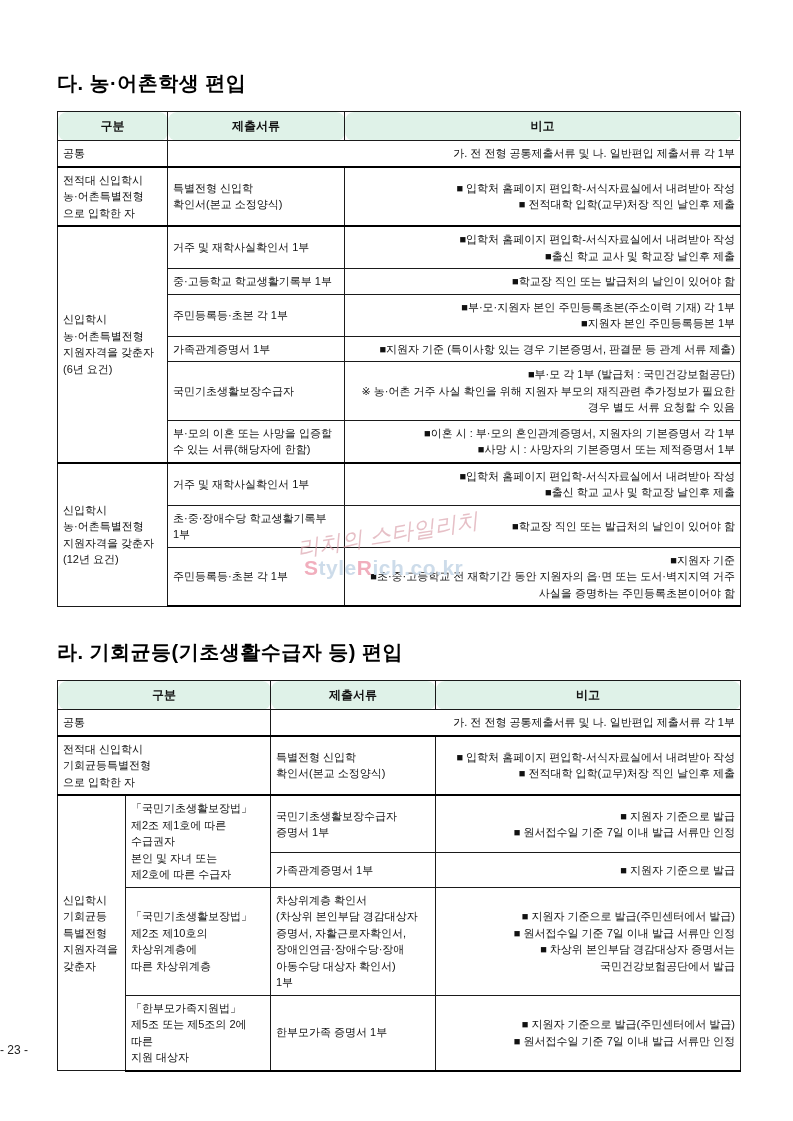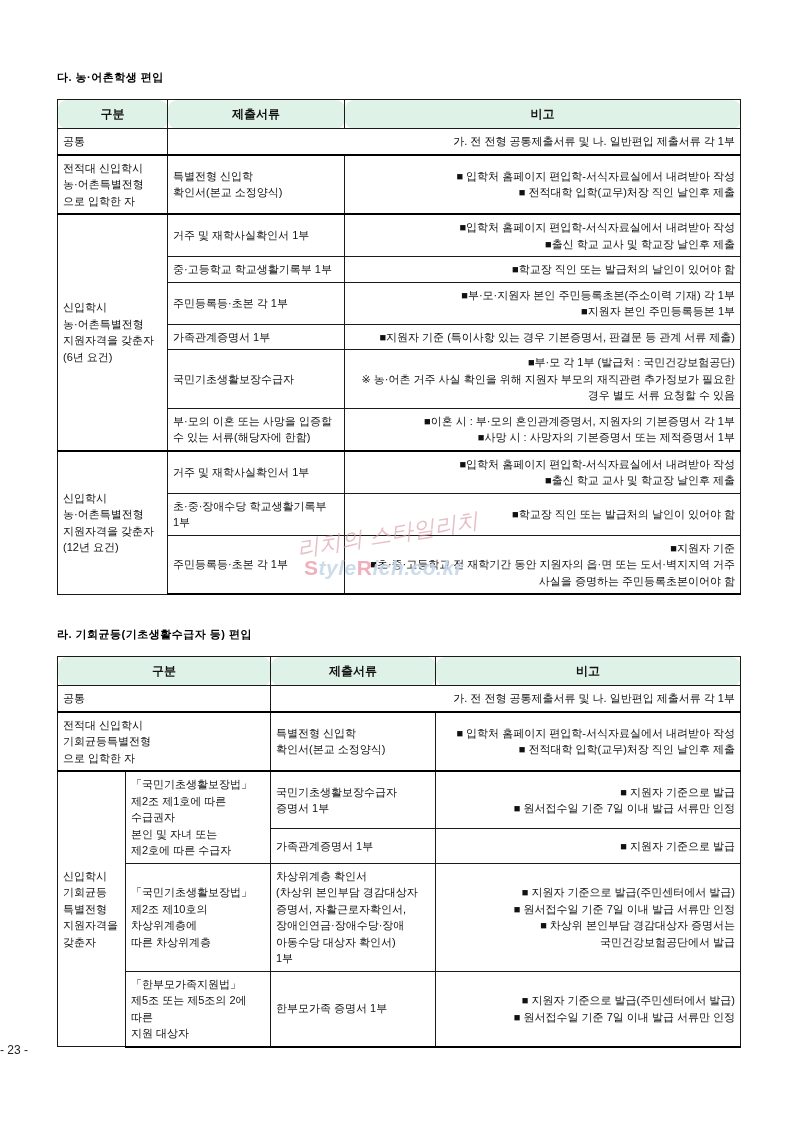--- a/index.html
+++ b/index.html
@@ -5,21 +5,21 @@
   * { margin:0; padding:0; box-sizing:border-box; }
   html,body { background:#ffffff; }
   body { font-family:"Liberation Sans","DejaVu Sans",sans-serif; color:#111; }
   .page {
     position:relative; width:793px; height:1121px; background:#fff;
     overflow:hidden; margin:0 auto;
   }
   .content { position:absolute; left:57px; top:70px; width:684px; }
 
   .section-title {
-    font-size:11px; font-weight:bold; color:#000; letter-spacing:0.5px;
+    font-size:20px; font-weight:bold; color:#000; letter-spacing:0.5px;
     margin-bottom:14px;
   }
   .section-2-title { margin-top:32px; }
 
   table.doc-table {
     width:100%; border-collapse:collapse; table-layout:fixed;
     border:1.5px solid #000;
   }
   .doc-table th, .doc-table td {
     border:1px solid #1a1a1a;
@@ -41,21 +41,21 @@
   .wm-script {
     font-family:"DejaVu Serif",serif; font-style:italic;
     font-size:22px; color:rgba(214,150,162,0.6);
     transform:rotate(-9deg); white-space:nowrap;
   }
   .wm-site {
     margin-top:6px; margin-left:8px;
     font-size:21px; font-weight:bold; letter-spacing:0.5px; white-space:nowrap;
   }
   .wm-pink { color:rgba(238,160,178,0.85); }
-  .wm-pale { color:rgba(200,216,232,0.9);font-style:italic; }
+  .wm-pale { color:rgba(200,216,232,0.9); }
 
   .page-footer {
     position:absolute; left:0; right:0; top:1043px;
     text-align:left; font-size:12px; color:#222;
   }
 </style>
 </head>
 <body>
 
 <div class="page">

